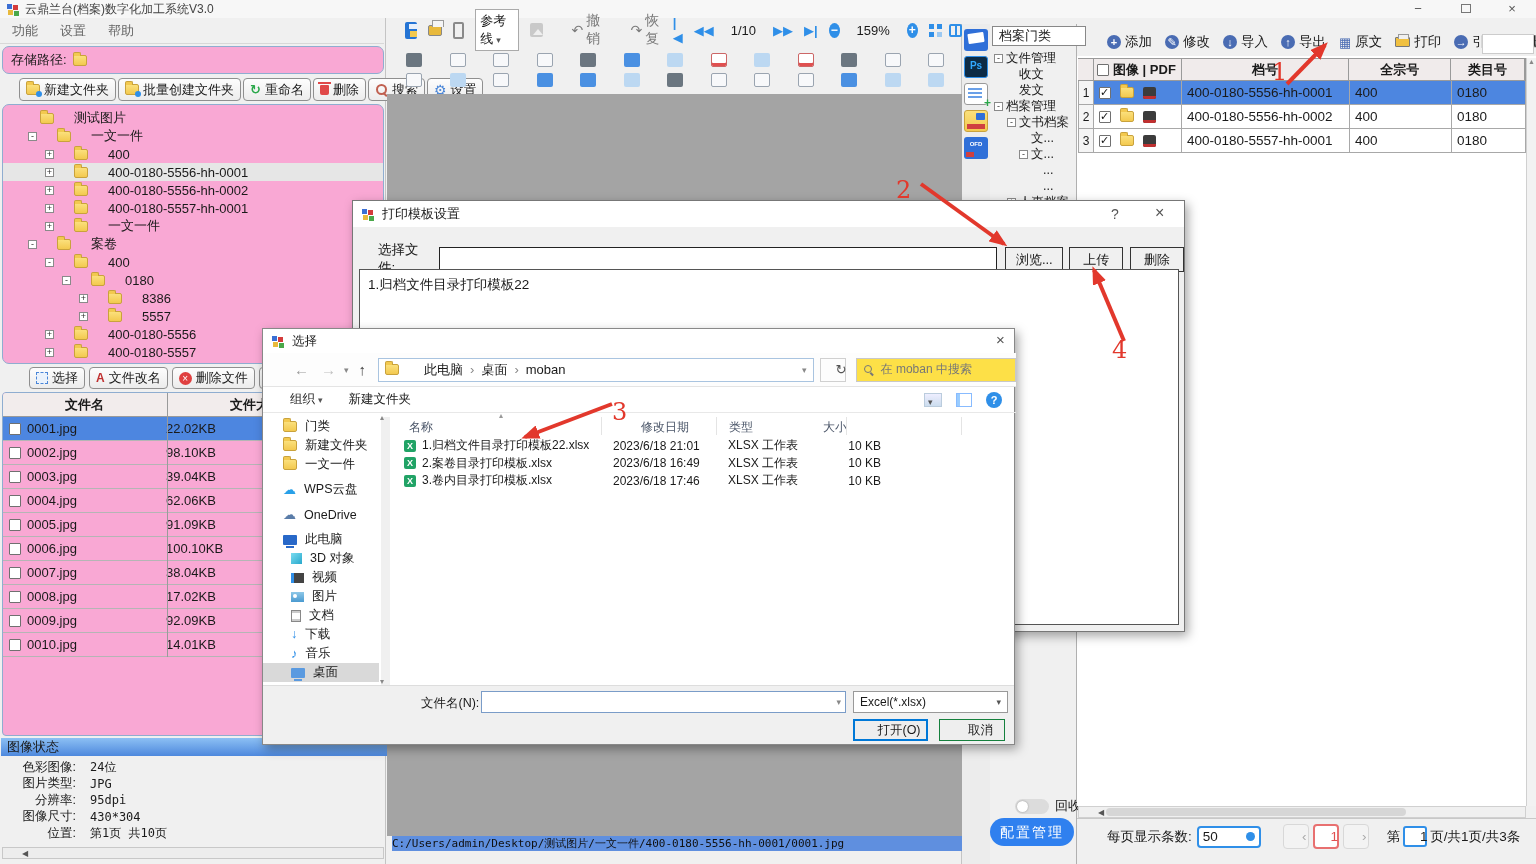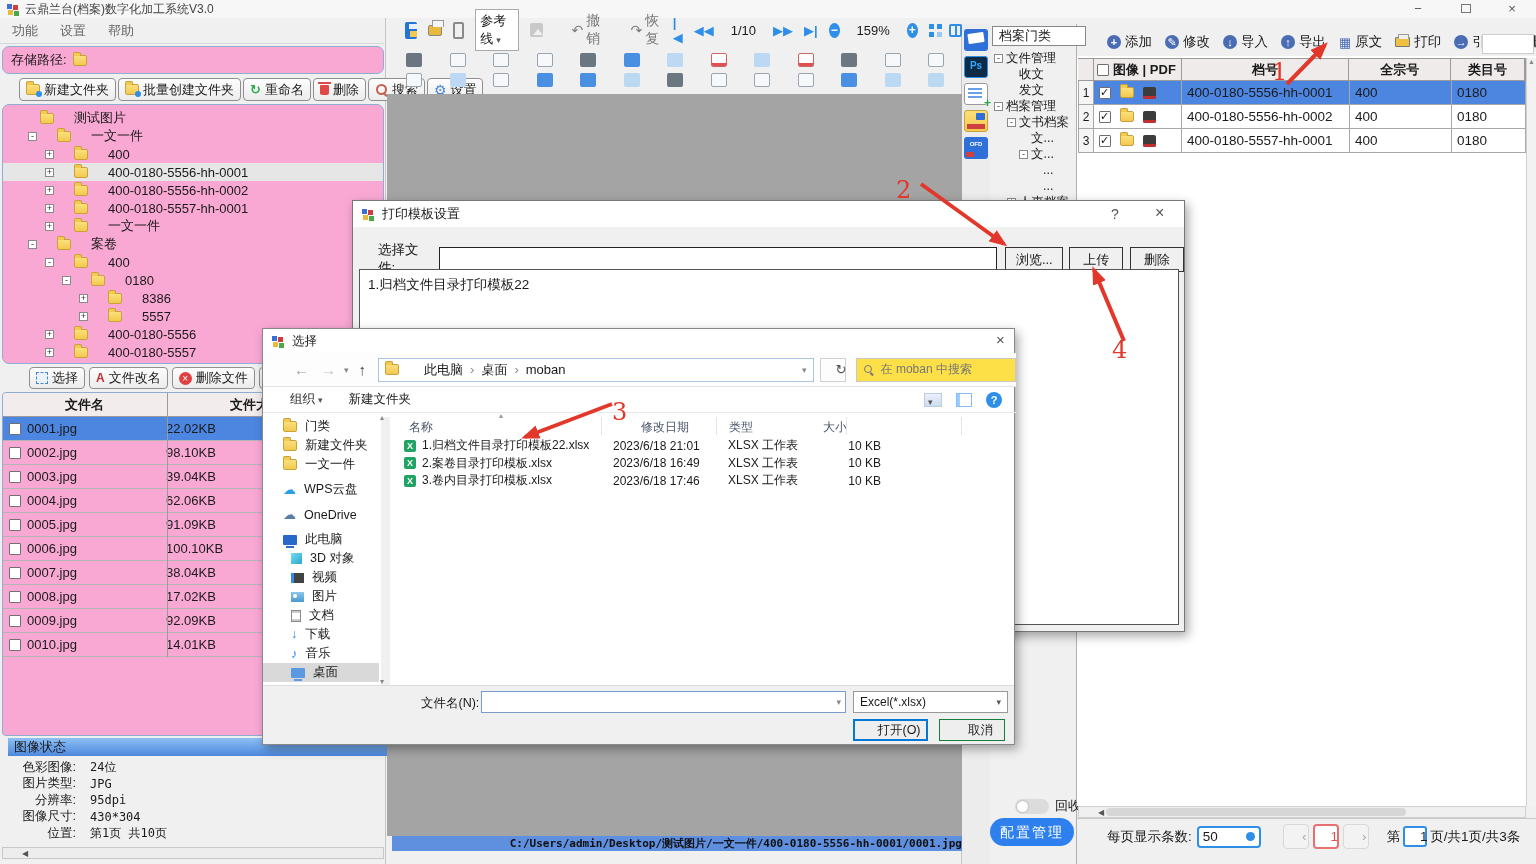--- a/index.html
+++ b/index.html
@@ -372,21 +372,21 @@
 
     <div class="frow">
       <span class="cbx"></span>
       <span class="nm">0010.jpg</span>
       <span class="sz">14.01KB</span>
     </div>
   </div>
   <div class="abs" style="left:164px;top:0;width:1px;height:264px;background:#9a9a9a;"></div>
 </div>
 
-<div class="abs row" style="left:8px;top:738px;width:386px;height:18px;background:linear-gradient(#8cc0f4,#4d88dd);padding-left:6px;">
+<div class="abs row" style="left:1px;top:738px;width:386px;height:18px;background:linear-gradient(#8cc0f4,#4d88dd);padding-left:6px;">
   <span>图像状态</span>
 </div>
 <div class="abs" style="left:0;top:759px;width:386px;">
   <div class="isrow">
     <span class="isl">色彩图像:</span>
     <span class="isv">24位</span>
   </div>
 
   <div class="isrow">
     <span class="isl">图片类型:</span>
@@ -489,21 +489,21 @@
   <span class="mi mi-a"></span>
 
   <span class="mi mi-b"></span>
 
   <span class="mi mi-c"></span>
 
   <span class="mi mi-c"></span>
 </div>
 
 <div class="abs" style="left:387px;top:94px;width:575px;height:742px;background:#a4a4a4;"></div>
-<div class="abs" style="left:392px;top:836px;width:570px;height:15px;background:#5f8fdf;text-align:right;font-size:11px;font-family:'DejaVu Sans Mono','Liberation Mono',monospace;color:#101010;line-height:15px;overflow:hidden;font-weight:bold;">C:/Users/admin/Desktop/测试图片/一文一件/400-0180-5556-hh-0001/0001.jpg</div>
+<div class="abs" style="left:392px;top:836px;width:570px;height:15px;background:#5f8fdf;text-align:left;font-size:11px;font-family:'DejaVu Sans Mono','Liberation Mono',monospace;color:#101010;line-height:15px;overflow:hidden;">C:/Users/admin/Desktop/测试图片/一文一件/400-0180-5556-hh-0001/0001.jpg</div>
 
 <div class="abs" style="left:962px;top:24px;width:28px;height:840px;background:#ececec;">
   <div class="vs vs-scan"></div>
   <div class="vs vs-ps"></div>
   <div class="vs vs-doc"></div>
   <div class="vs vs-ofd1"></div>
   <div class="vs vs-ofd2"></div>
 </div>
 
 <div class="abs" style="left:992px;top:26px;width:94px;height:20px;border:1px solid #888;background:#fff;padding-left:6px;line-height:18px;font-size:13px;">档案门类</div>

